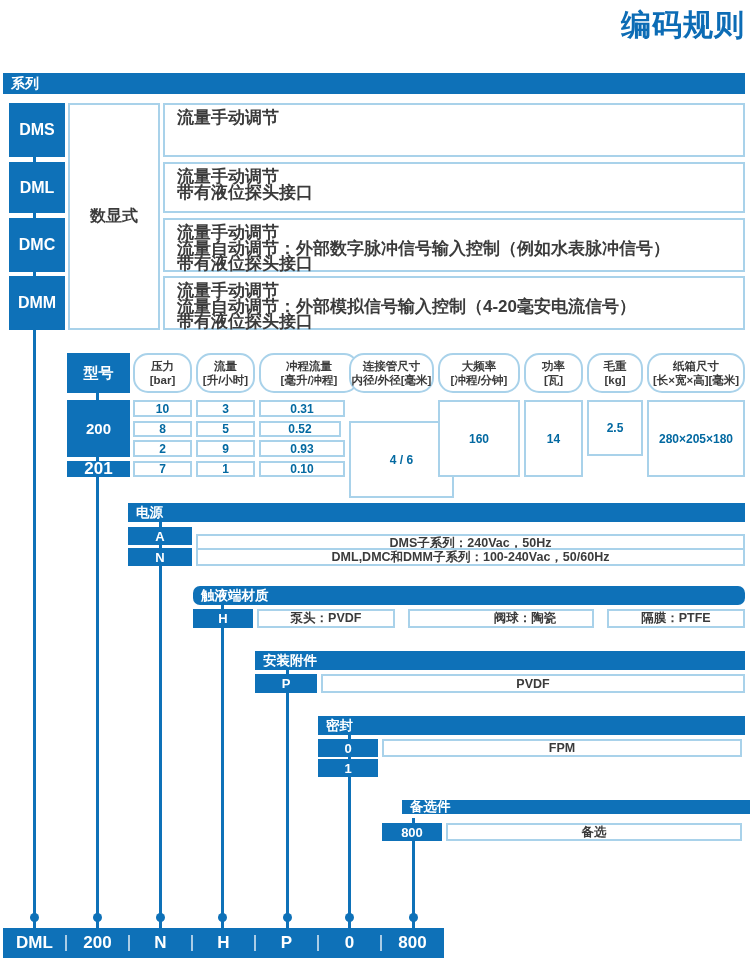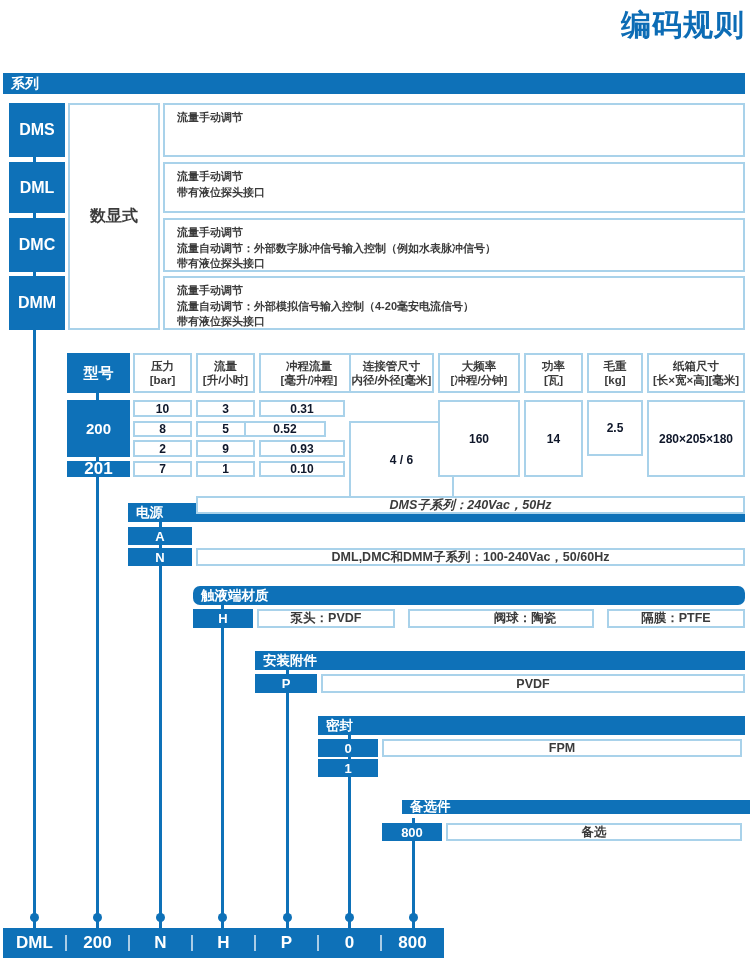--- a/index.html
+++ b/index.html
@@ -8,23 +8,23 @@
   .abs{position:absolute;box-sizing:border-box;}
   .blue{background:#0E71B8;color:#ffffff;font-weight:bold;}
   .center{display:flex;align-items:center;justify-content:center;text-align:center;}
   .whitebox{background:#ffffff;border:2px solid #A9D2EA;}
   .hdrbar{background:#0E71B8;color:#ffffff;font-weight:bold;font-size:13.5px;
           display:flex;align-items:center;padding-left:8px;}
   .keycell{font-size:13px;}
   .valcell{font-size:12.5px;font-weight:600;color:#3b3b3b;}
   .vline{position:absolute;width:3px;background:#0E71B8;}
   .dot{position:absolute;width:9px;height:9px;border-radius:50%;background:#0E71B8;}
-  .desclines{padding:5px 12px;font-size:11px;font-weight:600;line-height:15.5px;color:#3b3b3b;}
-  .colhdr{font-size:11.5px;font-weight:600;line-height:14px;color:#3b3b3b;}
-  .datacell{font-size:12px;font-weight:600;color:#0f172a;}
+  .desclines{padding:5px 12px;font-size:17px;font-weight:600;line-height:15.5px;color:#3b3b3b;}
+  .colhdr{font-size:11.5px;font-weight:600;line-height:14px;color:#3b3b3b;border-radius:15px;}
+  .datacell{font-size:12px;font-weight:600;color:#0369a1;}
   #title{position:absolute;top:5px;right:5px;font-size:30px;font-weight:bold;color:#0C6CB5;letter-spacing:1px;}
   #codebar{display:flex;}
   #codebar .seg{flex:1 1 0;position:relative;display:flex;align-items:center;justify-content:center;
                 color:#fff;font-weight:bold;font-size:17px;}
   #codebar .seg + .seg:before{content:"";position:absolute;left:-1px;top:7px;height:16px;width:2px;
                 background:rgba(255,255,255,0.65);}
 </style>
 </head>
 <body>
 
@@ -128,39 +128,39 @@
 
   <div class="abs blue center" style="left:67px;top:400px;width:63px;height:57px;font-size:15px;">200</div>
   <div class="abs blue center" style="left:67px;top:461px;width:63px;height:16px;font-size:17px;">201</div>
 
   <div class="abs whitebox center datacell" style="left:133px;top:400px;width:59px;height:17px;">10</div>
   <div class="abs whitebox center datacell" style="left:196px;top:400px;width:59px;height:17px;">3</div>
   <div class="abs whitebox center datacell" style="left:259px;top:400px;width:86px;height:17px;">0.31</div>
 
   <div class="abs whitebox center datacell" style="left:133px;top:421px;width:59px;height:16px;">8</div>
   <div class="abs whitebox center datacell" style="left:196px;top:421px;width:59px;height:16px;">5</div>
-  <div class="abs whitebox center datacell" style="left:244px;top:421px;width:82px;height:16px;text-align:right;">0.52</div>
+  <div class="abs whitebox center datacell" style="left:259px;top:421px;width:82px;height:16px;text-align:right;">0.52</div>
 
   <div class="abs whitebox center datacell" style="left:133px;top:440px;width:59px;height:17px;">2</div>
   <div class="abs whitebox center datacell" style="left:196px;top:440px;width:59px;height:17px;">9</div>
   <div class="abs whitebox center datacell" style="left:259px;top:440px;width:86px;height:17px;">0.93</div>
 
   <div class="abs whitebox center datacell" style="left:133px;top:461px;width:59px;height:16px;">7</div>
   <div class="abs whitebox center datacell" style="left:196px;top:461px;width:59px;height:16px;">1</div>
   <div class="abs whitebox center datacell" style="left:259px;top:461px;width:86px;height:16px;">0.10</div>
 
   <div class="abs whitebox center datacell" style="left:349px;top:421px;width:105px;height:77px;">4 / 6</div>
   <div class="abs whitebox center datacell" style="left:438px;top:400px;width:82px;height:77px;">160</div>
   <div class="abs whitebox center datacell" style="left:524px;top:400px;width:59px;height:77px;">14</div>
   <div class="abs whitebox center datacell" style="left:587px;top:400px;width:56px;height:56px;">2.5</div>
   <div class="abs whitebox center datacell" style="left:647px;top:400px;width:98px;height:77px;">280×205×180</div>
 
   <div class="abs hdrbar" style="left:128px;top:503px;width:617px;height:19px;">电源</div>
   <div class="abs blue center keycell" style="left:128px;top:527px;width:64px;height:18px;">A</div>
-  <div class="abs whitebox center valcell" style="left:196px;top:496px;width:549px;height:18px;font-style:italic;">DMS子系列：240Vac，50Hz</div>
+  <div class="abs whitebox center valcell" style="left:196px;top:534px;width:549px;height:18px;">DMS子系列：240Vac，50Hz</div>
   <div class="abs blue center keycell" style="left:128px;top:548px;width:64px;height:18px;">N</div>
   <div class="abs whitebox center valcell" style="left:196px;top:548px;width:549px;height:18px;">DML,DMC和DMM子系列：100-240Vac，50/60Hz</div>
 
   <div class="abs hdrbar" style="left:193px;top:586px;width:552px;height:19px;border-radius:7px;">触液端材质</div>
   <div class="abs blue center keycell" style="left:193px;top:609px;width:60px;height:19px;">H</div>
   <div class="abs" style="left:257px;top:609px;width:488px;height:19px;display:flex;gap:13px;">
     <div class="whitebox center valcell" style="flex:1 1 0;">泵头：PVDF</div>
     <div class="whitebox center valcell" style="flex:1 1 0;padding-left:48px;">阀球：陶瓷</div>
     <div class="whitebox center valcell" style="flex:1 1 0;">隔膜：PTFE</div>
   </div>

